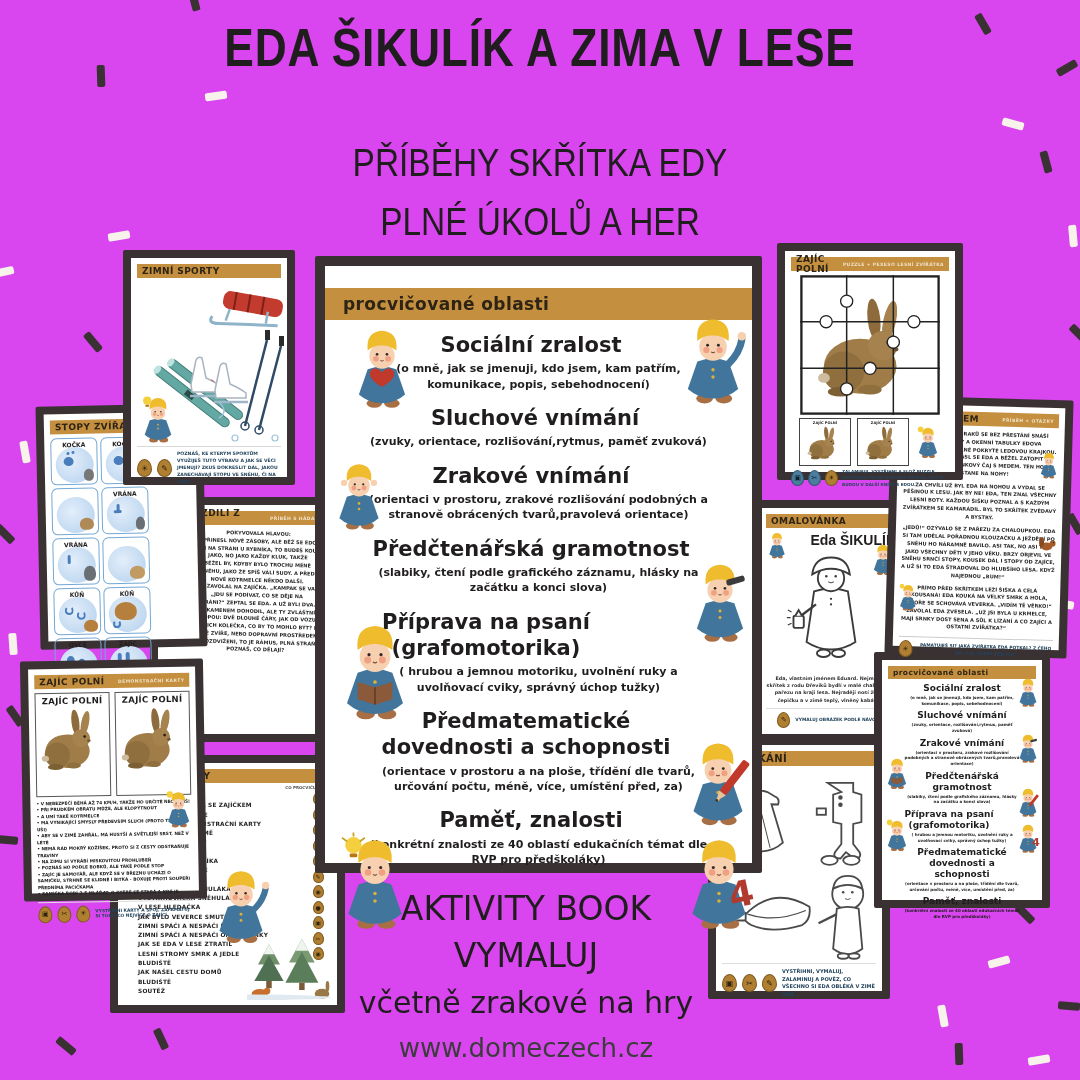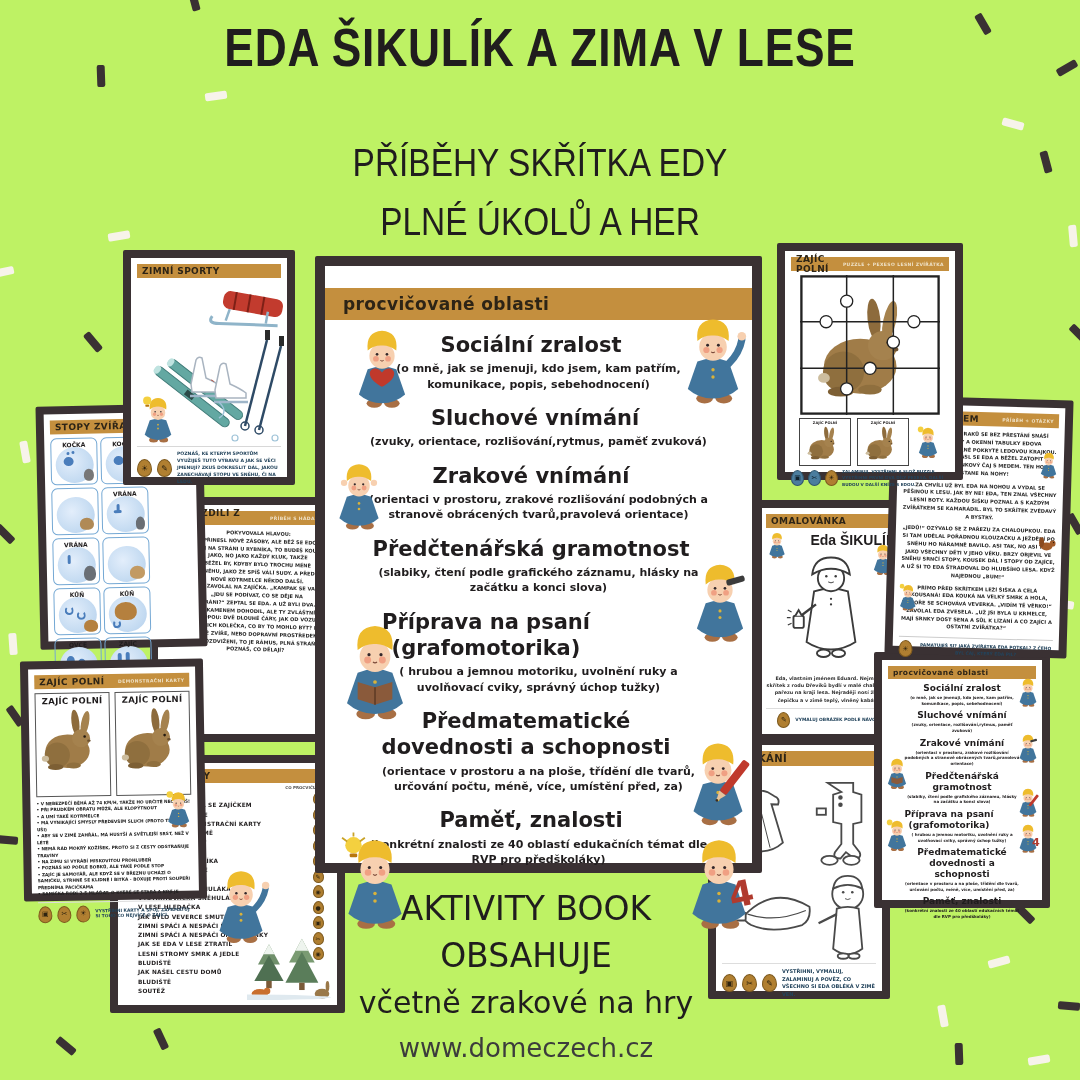--- a/index.html
+++ b/index.html
@@ -1,17 +1,17 @@
 <!DOCTYPE html>
 <html><head>
 <meta charset="utf-8">
 <style>
   *{box-sizing:border-box;margin:0;padding:0}
   html,body{background:#9db8b8}
-  .canvas{position:relative;width:1080px;height:1080px;margin:0 auto;background:#bef264;
+  .canvas{position:relative;width:1080px;height:1080px;margin:0 auto;background:#d946ef;
           overflow:hidden;font-family:"DejaVu Sans",sans-serif;color:#201d1e}
 
   
   .cf{position:absolute;width:22px;height:8px;border-radius:2px;z-index:1}
   .cf.d{background:#3a3133}.cf.w{background:#f7f3ea}
 
   
   .title{position:absolute;top:16px;left:0;width:100%;text-align:center;z-index:2;
          font-family:"Liberation Sans",sans-serif;font-weight:700;font-size:54px;
          letter-spacing:1px;transform:scaleX(.82)}
@@ -840,18 +840,18 @@
         </span>
       <span class="badge">
           <span>✎</span>
         </span>
       <span class="note">VYSTŘIHNI, VYMALUJ, ZALAMINUJ A POVĚZ, CO VŠECHNO SI EDA OBLÉKÁ V ZIMĚ VEN.</span>
     </div>
   </div>
 
   <div class="footer">
     <div class="f1">AKTIVITY BOOK</div>
-    <div class="f1">OBSAHUJE</div>
+    <div class="f1">VYMALUJ</div>
     <div class="f2">včetně zrakové na hry</div>
     <div class="site">www.domeczech.cz</div>
   </div>
 
 </div>
 
 </body></html>

